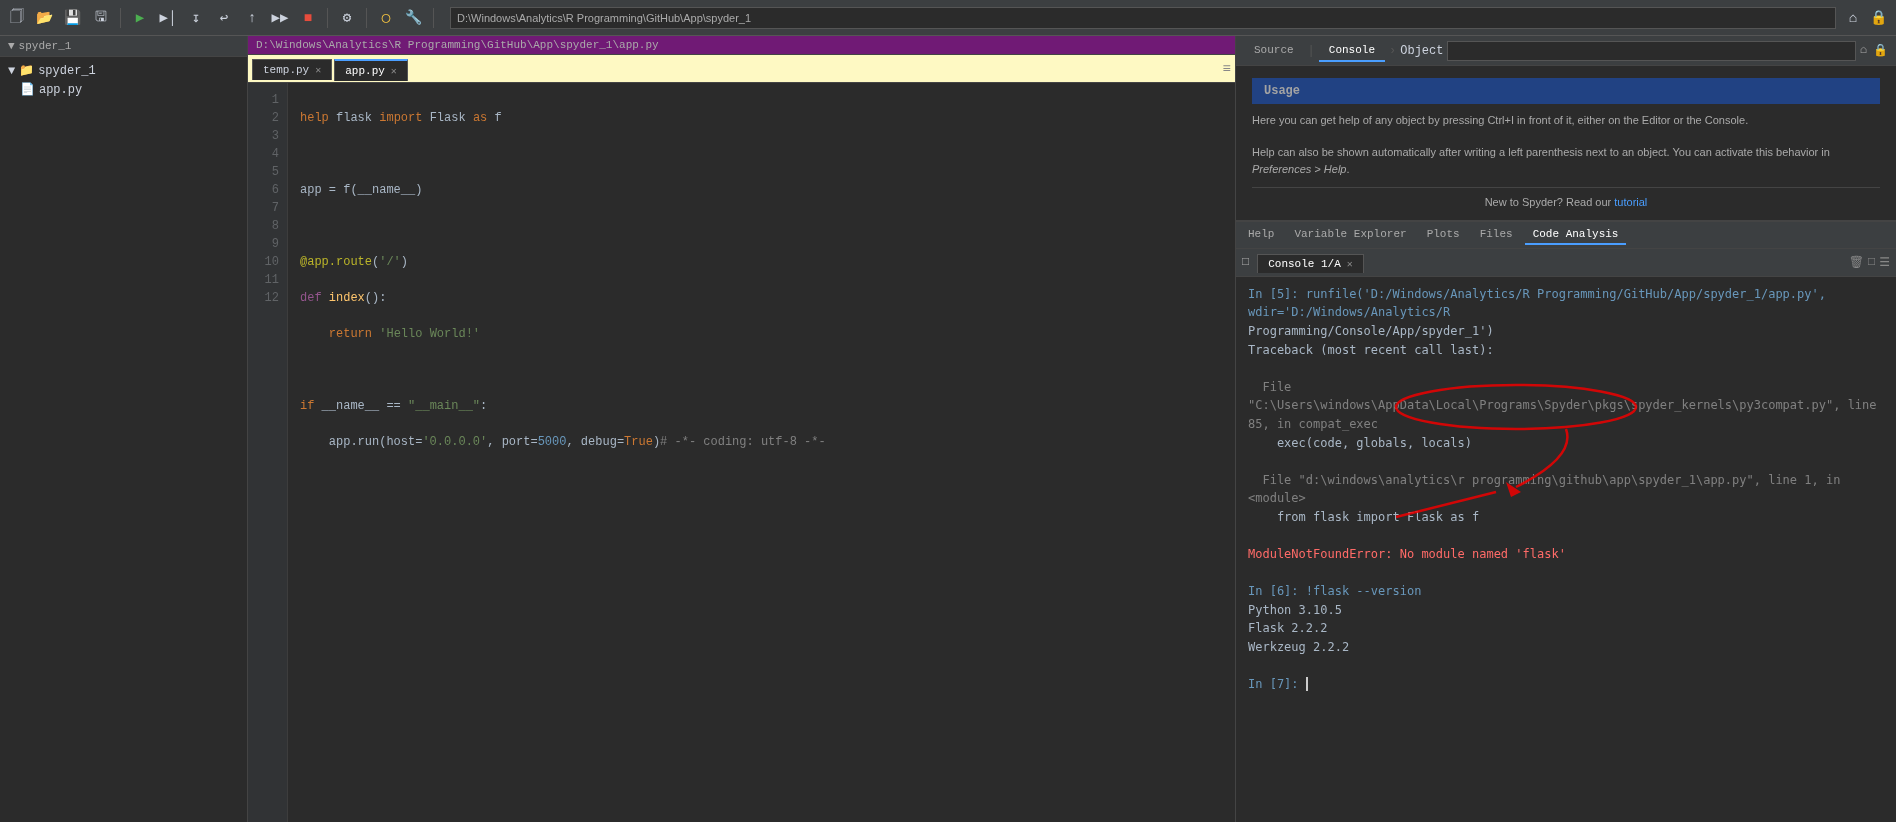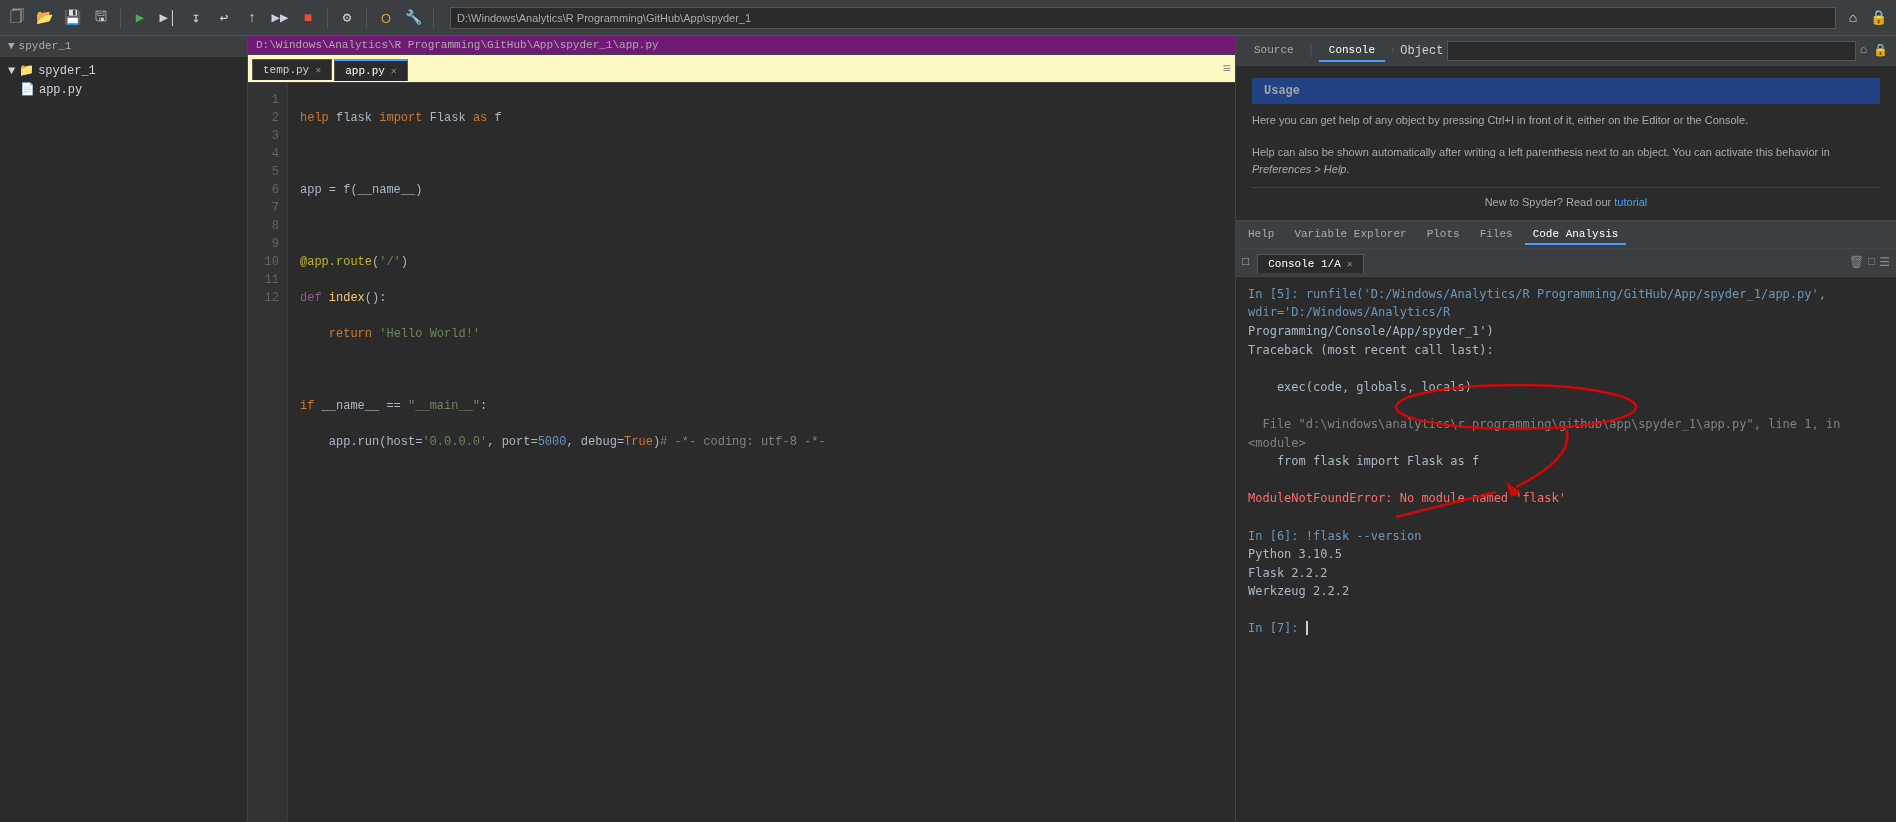--- a/index.html
+++ b/index.html
@@ -509,20 +509,23 @@
             <span class="console-prompt">In [5]: runfile('D:/Windows/Analytics/R Programming/GitHub/App/spyder_1/app.py', wdir='D:/Windows/Analytics/R</span>
           </div>
           <div>
             <span class="console-white">Programming/Console/App/spyder_1')</span>
           </div>
           <div>
             <span class="console-white">Traceback (most recent call last):</span>
           </div>
           <div>&nbsp;</div>
           <div>
+            <span class="console-gray">&nbsp;&nbsp;File "C:\Users\windows\AppData\Local\Programs\Spyder\pkgs\spyder_kernels\py3compat.py", line 85, in compat_exec</span>
+          </div>
+          <div>
             <span class="console-white">&nbsp;&nbsp;&nbsp;&nbsp;exec(code, globals, locals)</span>
           </div>
           <div>&nbsp;</div>
           <div>
             <span class="console-gray">&nbsp;&nbsp;File "d:\windows\analytics\r programming\github\app\spyder_1\app.py", line 1, in &lt;module&gt;</span>
           </div>
           <div>
             <span class="console-white">&nbsp;&nbsp;&nbsp;&nbsp;from flask import Flask as f</span>
           </div>
           <div>&nbsp;</div>

